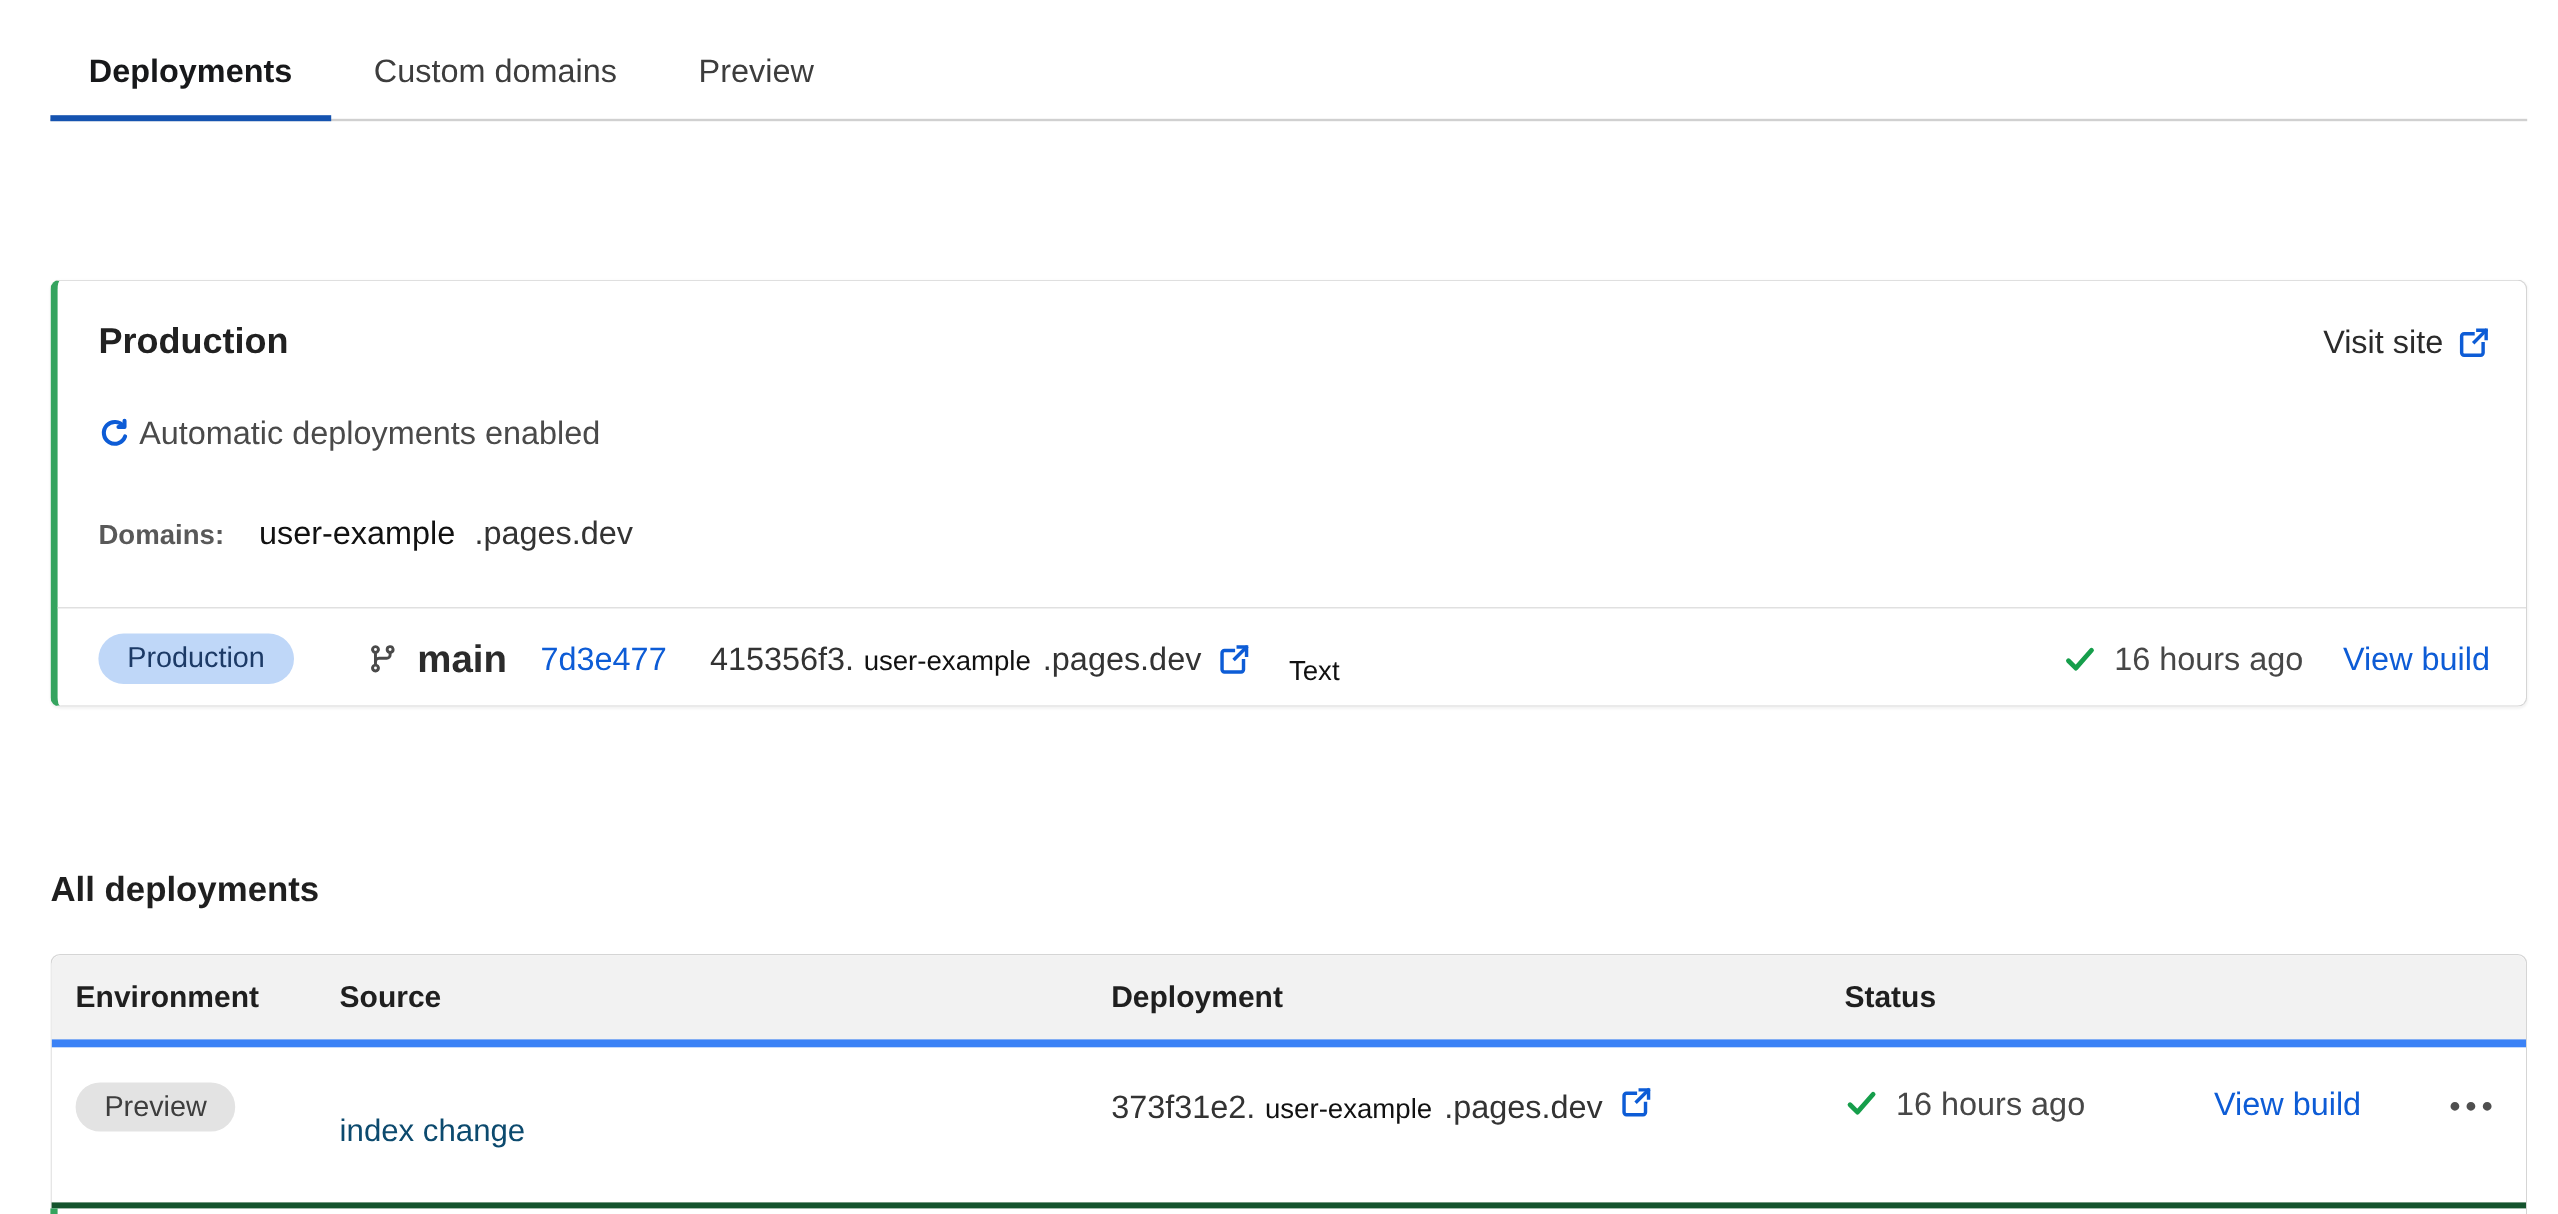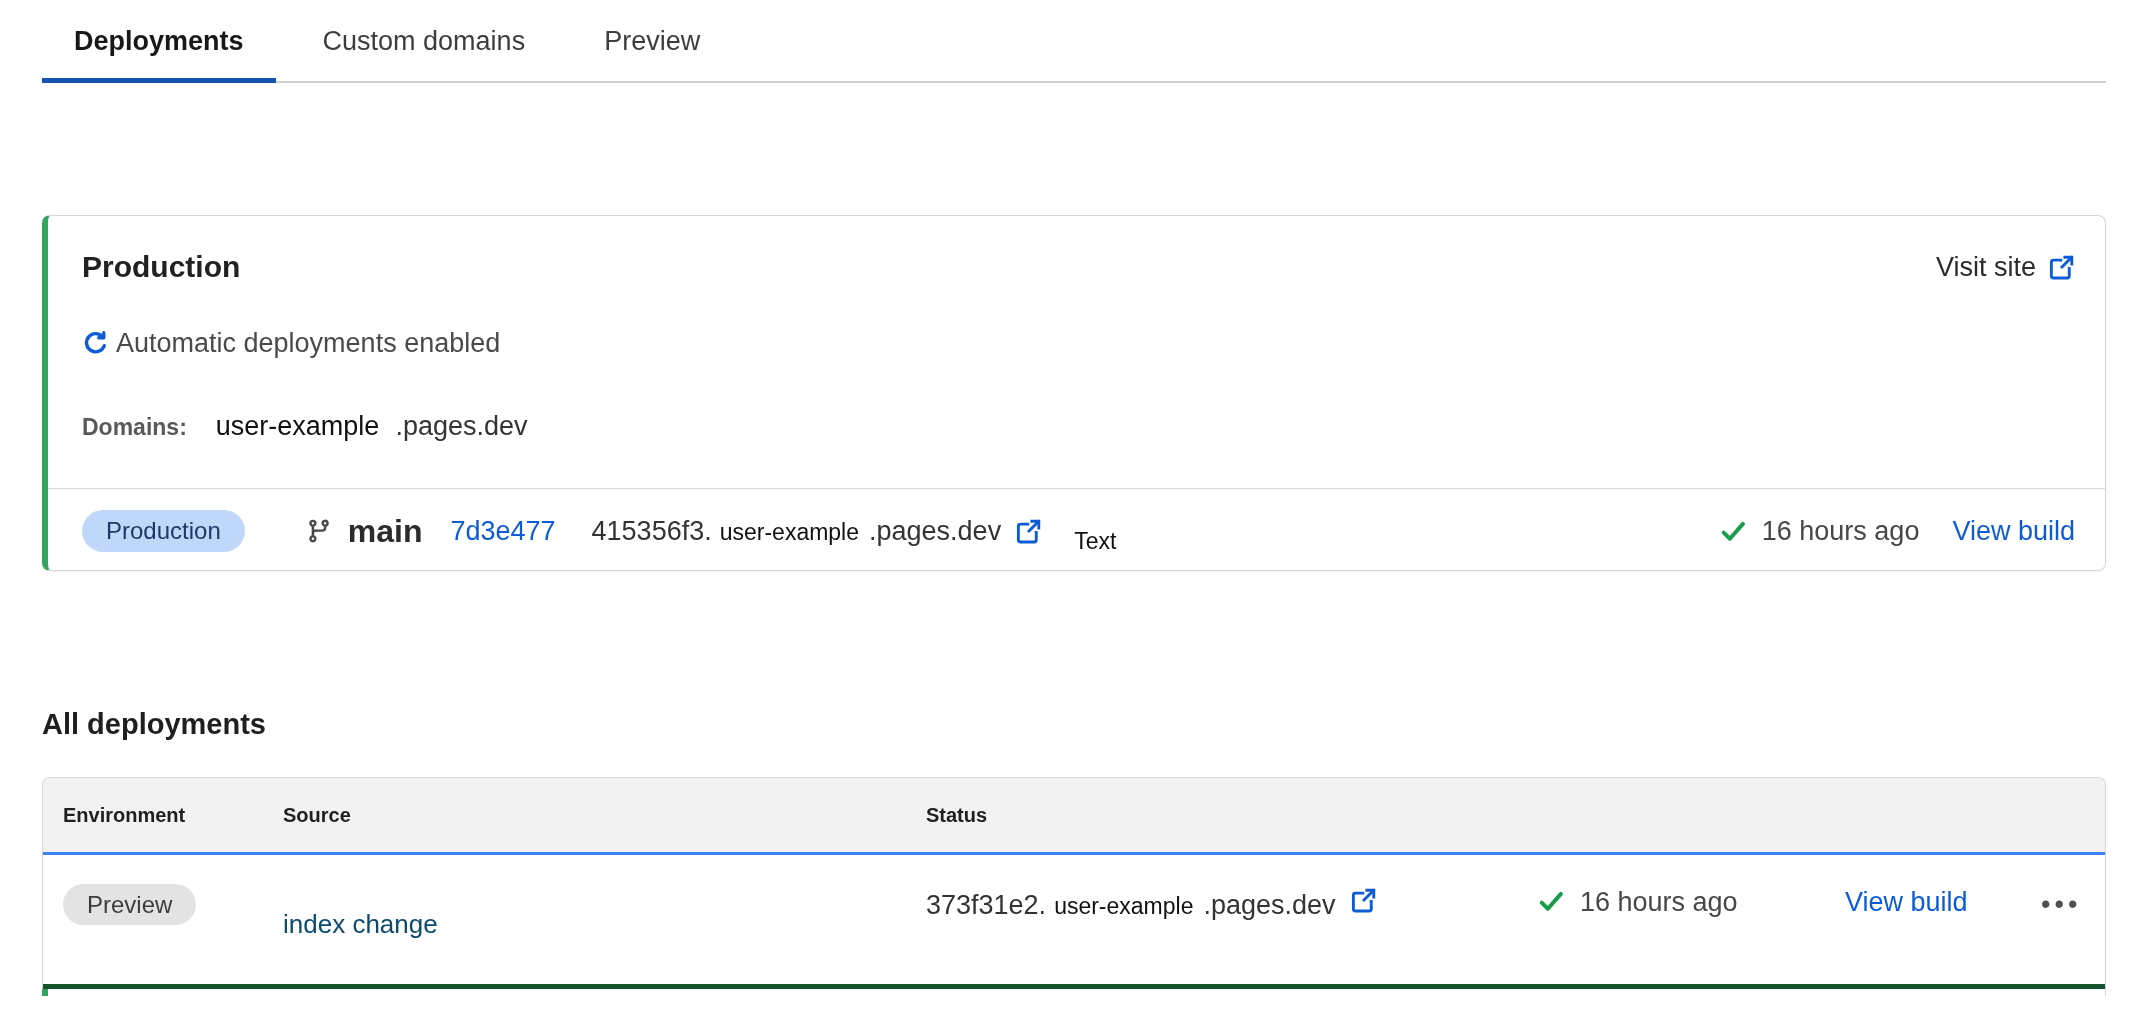--- a/index.html
+++ b/index.html
@@ -8,22 +8,22 @@
     width: 2132px; height: 1012px;
     background: #ffffff;
     font-family: "Liberation Sans", sans-serif;
     color: #1f1f1f;
     overflow: hidden;
   }
   .page { padding: 0 26px 0 42px; }
 
   
   .tabbar {
-    display: flex; gap: 15px;
-    padding-top: 18px;
+    display: flex; gap: 4px;
+    padding-top: 36px;
     border-bottom: 2px solid #d0d0d0;
   }
   .tab {
     position: relative;
     padding: 8px 32px 24px;
     font-size: 27px;
     color: #3d3d3d;
     cursor: pointer;
     white-space: nowrap;
   }
@@ -90,23 +90,23 @@
     border-bottom: none;
     border-radius: 8px 8px 0 0;
   }
   .thead, .trow {
     display: grid;
     grid-template-columns: 220px 643px 611px 308px 196px 1fr;
   }
   .thead {
     background: #f2f2f2;
     height: 77px; align-items: center;
-    border-bottom: 3px solid #3b82f6;
+    border-bottom: 7px solid #3b82f6;
     border-radius: 8px 8px 0 0;
-    font-size: 20px; font-weight: 700; color: #1f1f1f;
+    font-size: 25px; font-weight: 700; color: #1f1f1f;
   }
   .thead > div { padding-left: 20px; }
   .trow { min-height: 134px; border-bottom: 5px solid #14532d; }
   .trow > div { padding-left: 20px; padding-top: 32px; }
   .cell-env { padding-top: 36px !important; }
   .src-line1 { display: flex; align-items: center; }
   .src-branch { margin-left: 19px; font-size: 23px; color: #111; }
   .src-commit { margin-left: 34px; font-size: 27px; color: #0d5cd6; text-decoration: none; cursor: pointer; }
   .src-message { margin-top: 22px; font-size: 26px; color: #0c4a6e; }
   .cell-deploy .url { margin-left: 0; }
@@ -196,20 +196,21 @@
       </span>
     </div>
   </section>
 
   <h3 class="section-heading">All deployments</h3>
 
   <div class="table">
     <div class="thead">
       <div>Environment</div>
       <div>Source</div>
+      <div>Deployment</div>
       <div>Status</div>
       <div></div>
       <div></div>
     </div>
 
     <div class="trow">
       <div class="cell-env">
         <span class="pill pill-preview">Preview</span>
       </div>
       <div class="cell-source">

